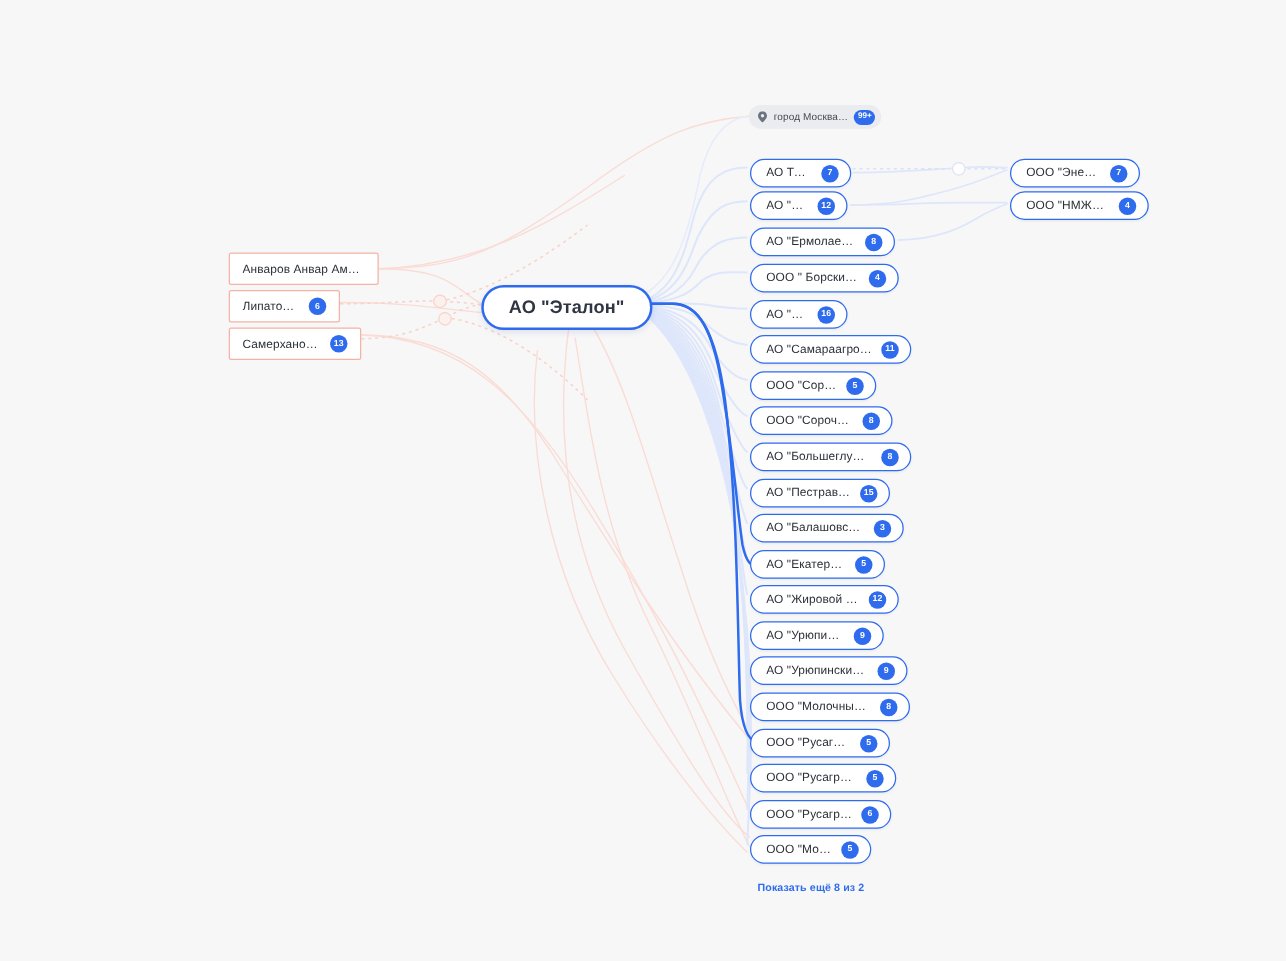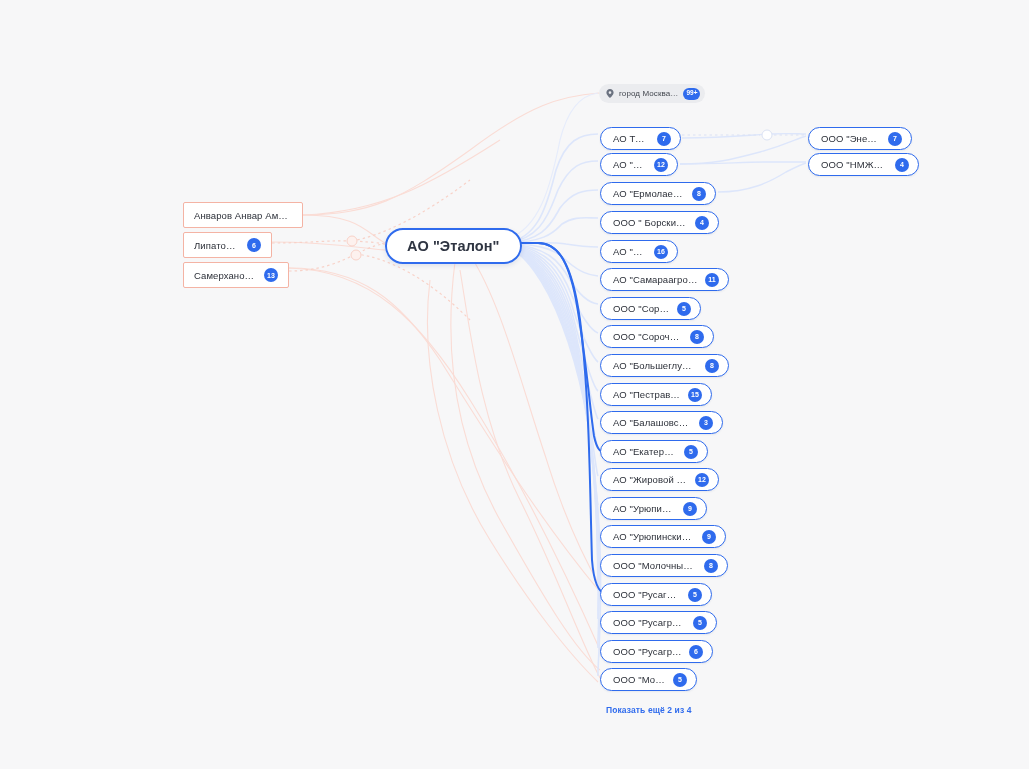--- a/index.html
+++ b/index.html
@@ -283,14 +283,14 @@
       <div class="node pill" style="left: 808px; top: 127px; width: 104px;">
         <span class="node-label">ООО "Энергосеть НН"</span>
         <span class="badge">7</span>
       </div>
       <div class="node pill" style="left: 808px; top: 153px; width: 111px;">
         <span class="node-label">ООО "НМЖК-Логистик"</span>
         <span class="badge">4</span>
       </div>
     </div>
 
-  <div class="show-more" id="show-more" style="left: 606px; top: 705px;">Показать ещё 2 из 4</div>
+  <div class="show-more" id="show-more" style="left: 606px; top: 705px;">Показать ещё 8 из 2</div>
 </div>
 
 </body></html>

